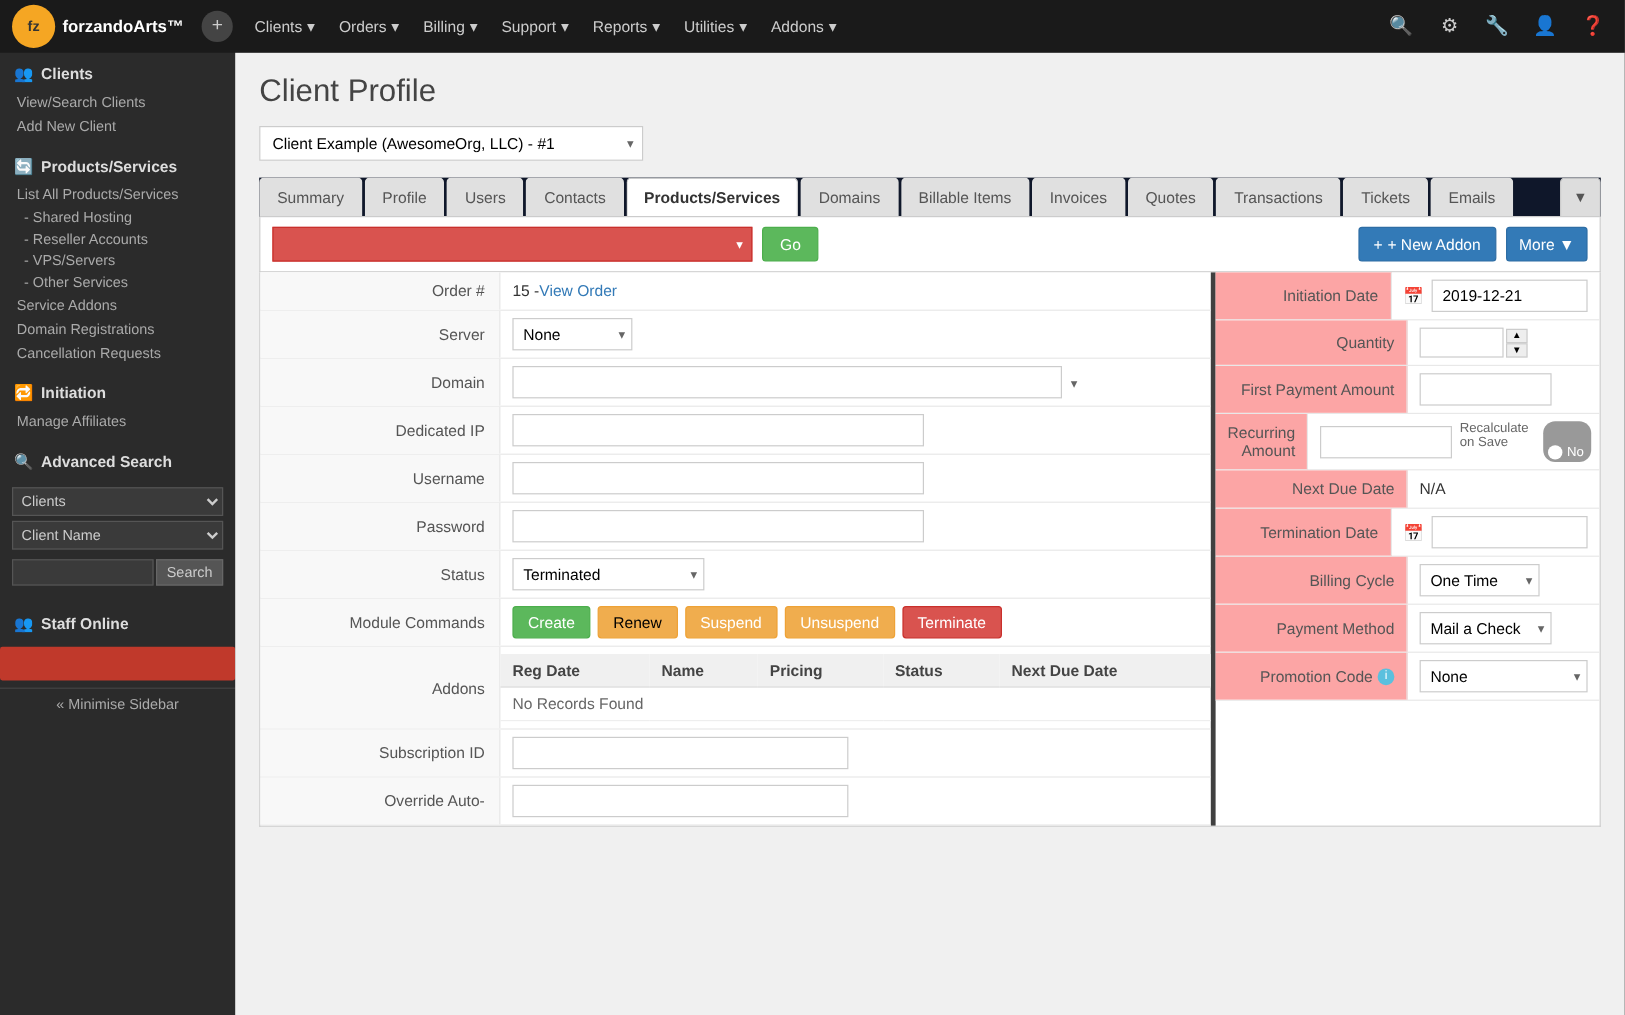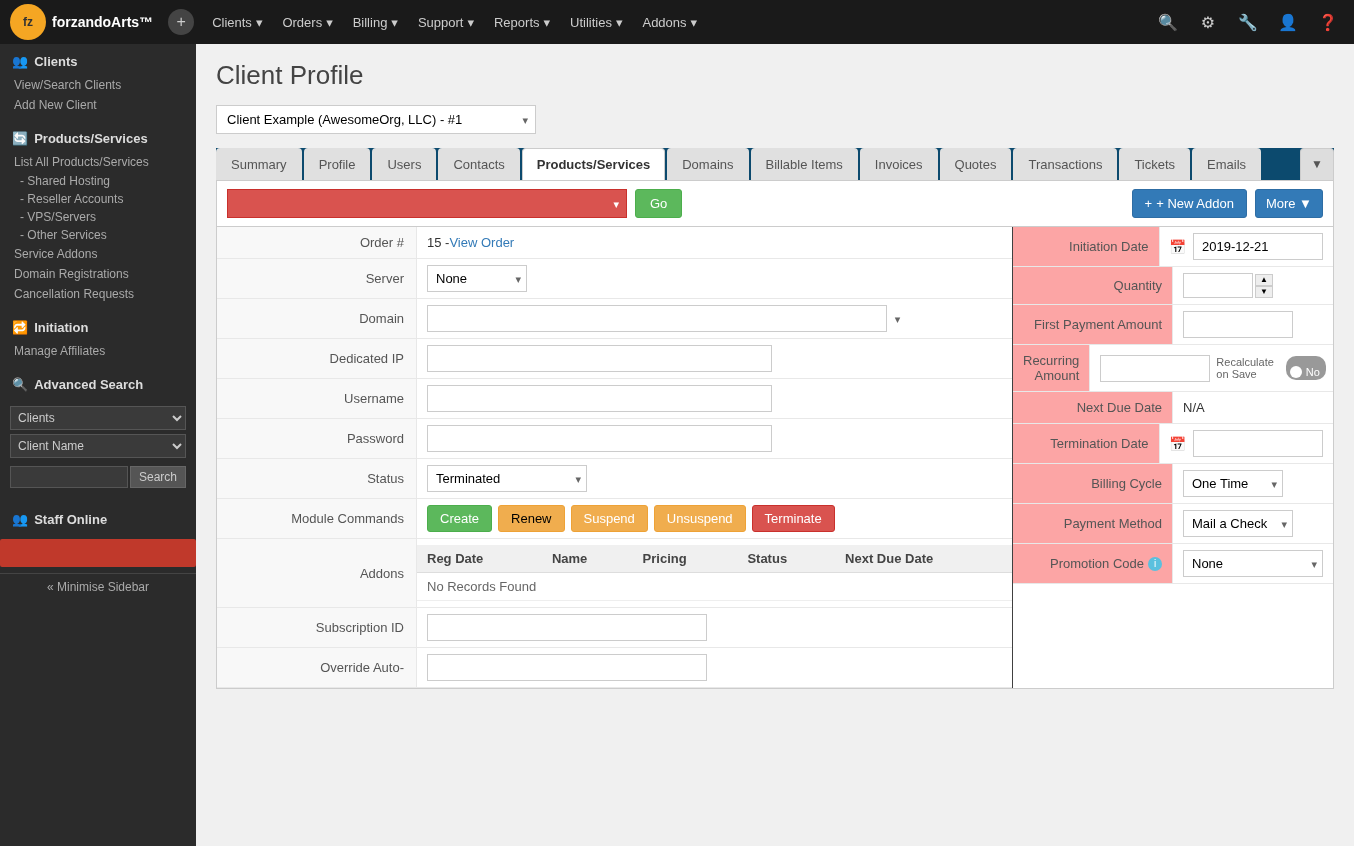--- a/index.html
+++ b/index.html
@@ -107,21 +107,21 @@
       position: relative; display: inline-block;
     }
     .select-arrow {
       position: absolute; right: 8px; top: 50%; transform: translateY(-50%);
       pointer-events: none; color: #666; font-size: 11px;
     }
 
     
     .tabs-bar {
       display: flex; align-items: stretch; margin-bottom: 0;
-      border-bottom: 1px solid #ccc; background: #0c4a6e;
+      border-bottom: 1px solid #ccc; background: #0f172a;
     }
     .tab {
       padding: 8px 14px; cursor: pointer; border: 1px solid transparent;
       border-bottom: none; font-size: 13px; color: #555;
       background: #e0e0e0; margin-right: 2px; border-radius: 4px 4px 0 0;
     }
     .tab.active {
       background: #fff; border-color: #ccc; color: #333; font-weight: bold;
     }
     .tab-more {
@@ -184,21 +184,21 @@
     .right-label {
       width: 160px; text-align: right;
       padding: 8px 10px; color: #555; background: #fca5a5;
       border-right: 1px solid #e8e8e8; font-size: 13px;
       display: flex; align-items: center; justify-content: flex-end;
     }
     .right-value { flex: 1; padding: 6px 10px; display: flex; align-items: center; }
 
     
     .form-columns { display: flex; }
-    .left-column { flex: 1; border-right: 1px solid #404040; }
+    .left-column { flex: 1; border-right: 4px solid #404040; }
     .right-column { width: 320px; }
 
     .date-input-wrapper {
       display: flex; align-items: center; gap: 6px;
     }
     .cal-icon { color: #666; font-size: 14px; }
     .date-input {
       border: 1px solid #ccc; padding: 5px 8px; font-size: 13px; width: 130px;
     }
 
@@ -211,21 +211,21 @@
       background: #eee; border: 1px solid #ccc; width: 18px; height: 12px;
       cursor: pointer; font-size: 8px; line-height: 1; padding: 0;
     }
 
     .amount-input { border: 1px solid #ccc; padding: 5px 8px; font-size: 13px; width: 110px; }
 
     .recalc-wrapper { display: flex; gap: 12px; }
     .recalc-label { font-size: 11px; color: #666; }
     .toggle-off {
       display: inline-flex; align-items: center;
-      background: #999; border-radius: 10px; padding: 10px 6px 2px 4px;
+      background: #999; border-radius: 10px; padding: 20px 6px 2px 4px;
       color: #fff; font-size: 11px; cursor: pointer; gap: 4px;
     }
     .toggle-dot { width: 12px; height: 12px; background: #fff; border-radius: 50%; }
 
     .select-wrap { position: relative; display: inline-block; }
     .form-select {
       appearance: none; -webkit-appearance: none;
       border: 1px solid #ccc; padding: 5px 24px 5px 8px; font-size: 13px;
       background: #fff; cursor: pointer; min-width: 100px;
     }

